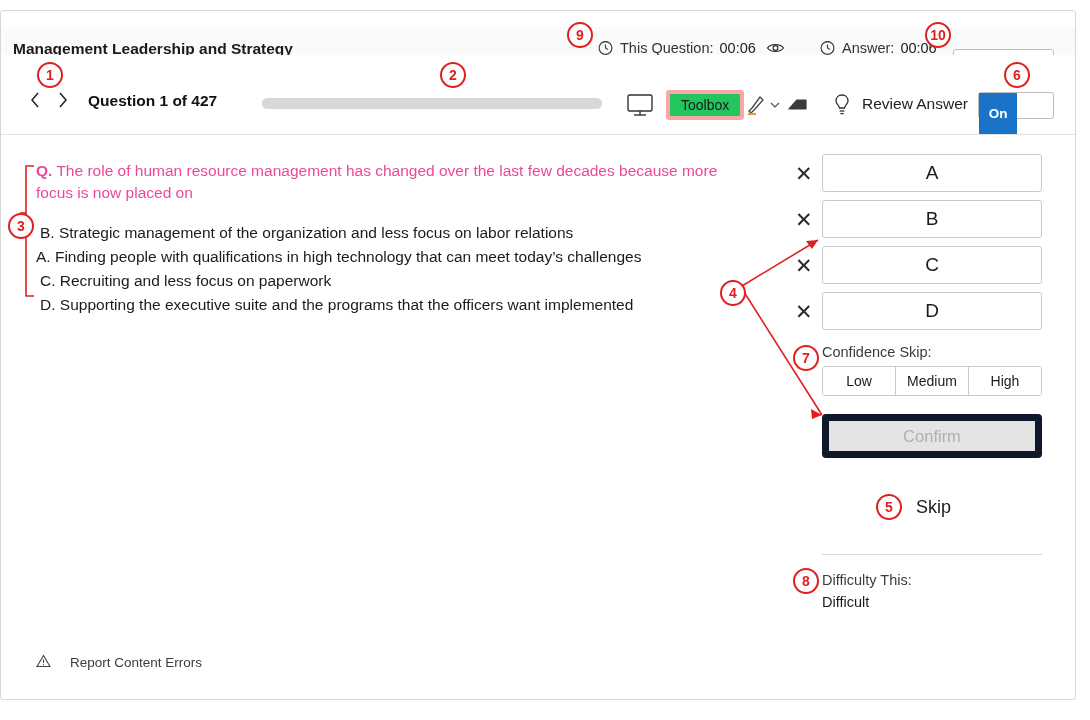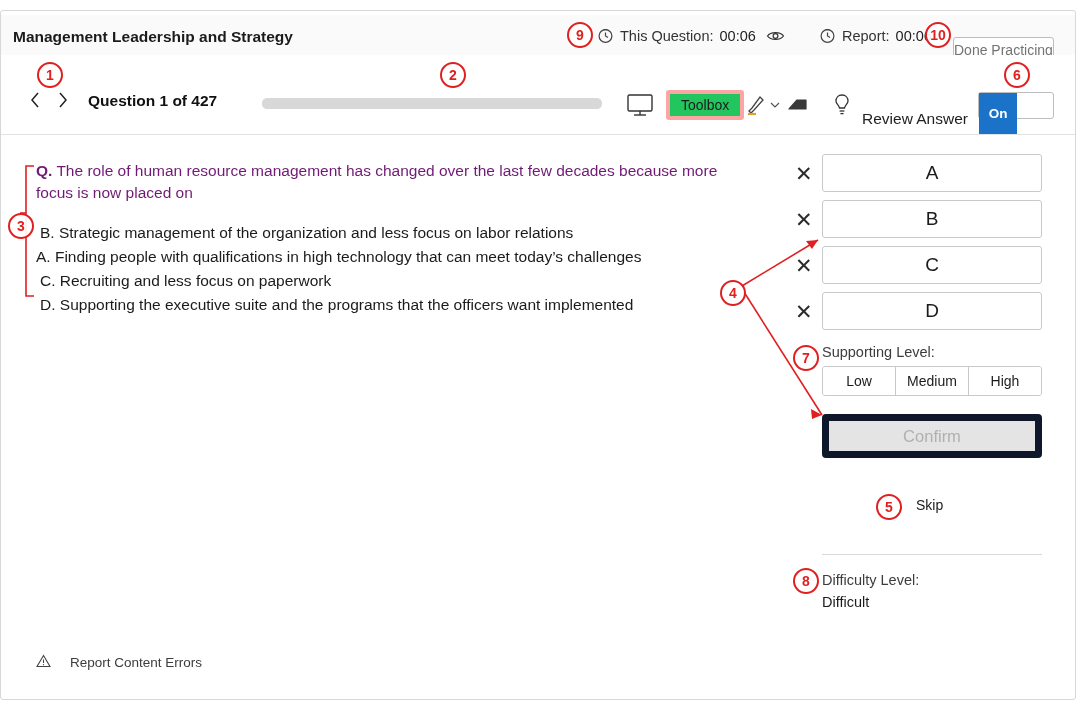--- a/index.html
+++ b/index.html
@@ -26,21 +26,21 @@
     background: #ffffff;
     border: 1px solid #d7d7d7;
     border-radius: 3px;
     box-sizing: border-box;
   }
 
   
   .titlebar {
     position: absolute;
     left: 0;
-    top: 4px;
+    top: 16px;
     right: 0;
     height: 44px;
     background: #fafafa;
     border-bottom: 1px solid #dcdcdc;
     box-sizing: border-box;
   }
   .app-title {
     position: absolute;
     left: 12px;
     top: 13px;
@@ -172,21 +172,21 @@
   }
   .tb-bulb {
     position: absolute;
     left: 832px;
     top: 92px;
     cursor: pointer;
   }
   .review-label {
     position: absolute;
     left: 862px;
-    top: 110px;
+    top: 95px;
     font-size: 15.5px;
     color: #222;
     white-space: nowrap;
   }
   .toggle {
     position: absolute;
     left: 978px;
     top: 92px;
     width: 76px;
     height: 27px;
@@ -213,21 +213,21 @@
 
   
   .question-block {
     position: absolute;
     left: 36px;
     top: 160px;
     width: 716px;
   }
   .q-stem {
     font-size: 15.5px;
-    color: #701a75;
+    color: #ec4899;
     line-height: 1.45;
   }
   .q-stem b { font-weight: bold; }
   .choices {
     margin-top: 16px;
   }
   .choice {
     font-size: 15.5px;
     color: #1b1b1b;
     line-height: 1.55;
@@ -304,21 +304,21 @@
     justify-content: center;
     font-size: 16.5px;
     color: #b0b0b0;
     box-sizing: border-box;
     cursor: default;
   }
   .skip-btn {
     position: absolute;
     left: 916px;
     top: 497px;
-    font-size: 14px;
+    font-size: 18px;
     color: #1b1b1b;
     cursor: pointer;
   }
   .divider {
     position: absolute;
     left: 822px;
     top: 554px;
     width: 220px;
     height: 1px;
     background: #d9d9d9;
@@ -406,21 +406,21 @@
       </div>
 
       <div class="timer-group timer-t">
         <span class="clock-icon">
           <svg width="17" height="17" viewBox="0 0 17 17">
             <circle cx="8.5" cy="9" r="6.4" fill="none" stroke="#444" stroke-width="1.2"></circle>
             <path d="M8.5 5.4 L8.5 9 L11 10.6" fill="none" stroke="#444" stroke-width="1.2"></path>
             <path d="M6.6 2.6 L10.4 2.6" stroke="#444" stroke-width="1.2"></path>
           </svg>
         </span>
-        <span class="timer-label">Report:</span>
+        <span class="timer-label">Answer:</span>
         <span class="timer-value">00:06</span>
       </div>
 
       <div class="done-btn">Done Practicing</div>
     </div>
 
     <div class="toolbar"></div>
   </div>
 
   <div class="nav-arrows">
@@ -498,32 +498,32 @@
 
   <span class="x-mark" style="left:795px; top:209px;">✕</span>
   <div class="answer-btn" style="top:200px;">B</div>
 
   <span class="x-mark" style="left:795px; top:255px;">✕</span>
   <div class="answer-btn" style="top:246px;">C</div>
 
   <span class="x-mark" style="left:795px; top:301px;">✕</span>
   <div class="answer-btn" style="top:292px;">D</div>
 
-  <div class="conf-label">Supporting Level:</div>
+  <div class="conf-label">Confidence Skip:</div>
   <div class="conf-group">
     <div class="conf-btn">Low</div>
     <div class="conf-btn">Medium</div>
     <div class="conf-btn">High</div>
   </div>
 
   <div class="confirm-btn">Confirm</div>
   <div class="skip-btn">Skip</div>
 
   <div class="divider"></div>
-  <div class="difficulty-label">Difficulty Level:</div>
+  <div class="difficulty-label">Difficulty This:</div>
   <div class="difficulty-value">Difficult</div>
 
   <div class="report-errors">
     <span>
       <svg width="15" height="14" viewBox="0 0 15 14">
         <path d="M7.5 1.5 L14 12.5 L1 12.5 Z" fill="none" stroke="#444" stroke-width="1.1"></path>
         <path d="M7.5 5.5 L7.5 9" stroke="#444" stroke-width="1.1"></path>
         <circle cx="7.5" cy="10.7" r="0.6" fill="#444"></circle>
       </svg>
     </span>

